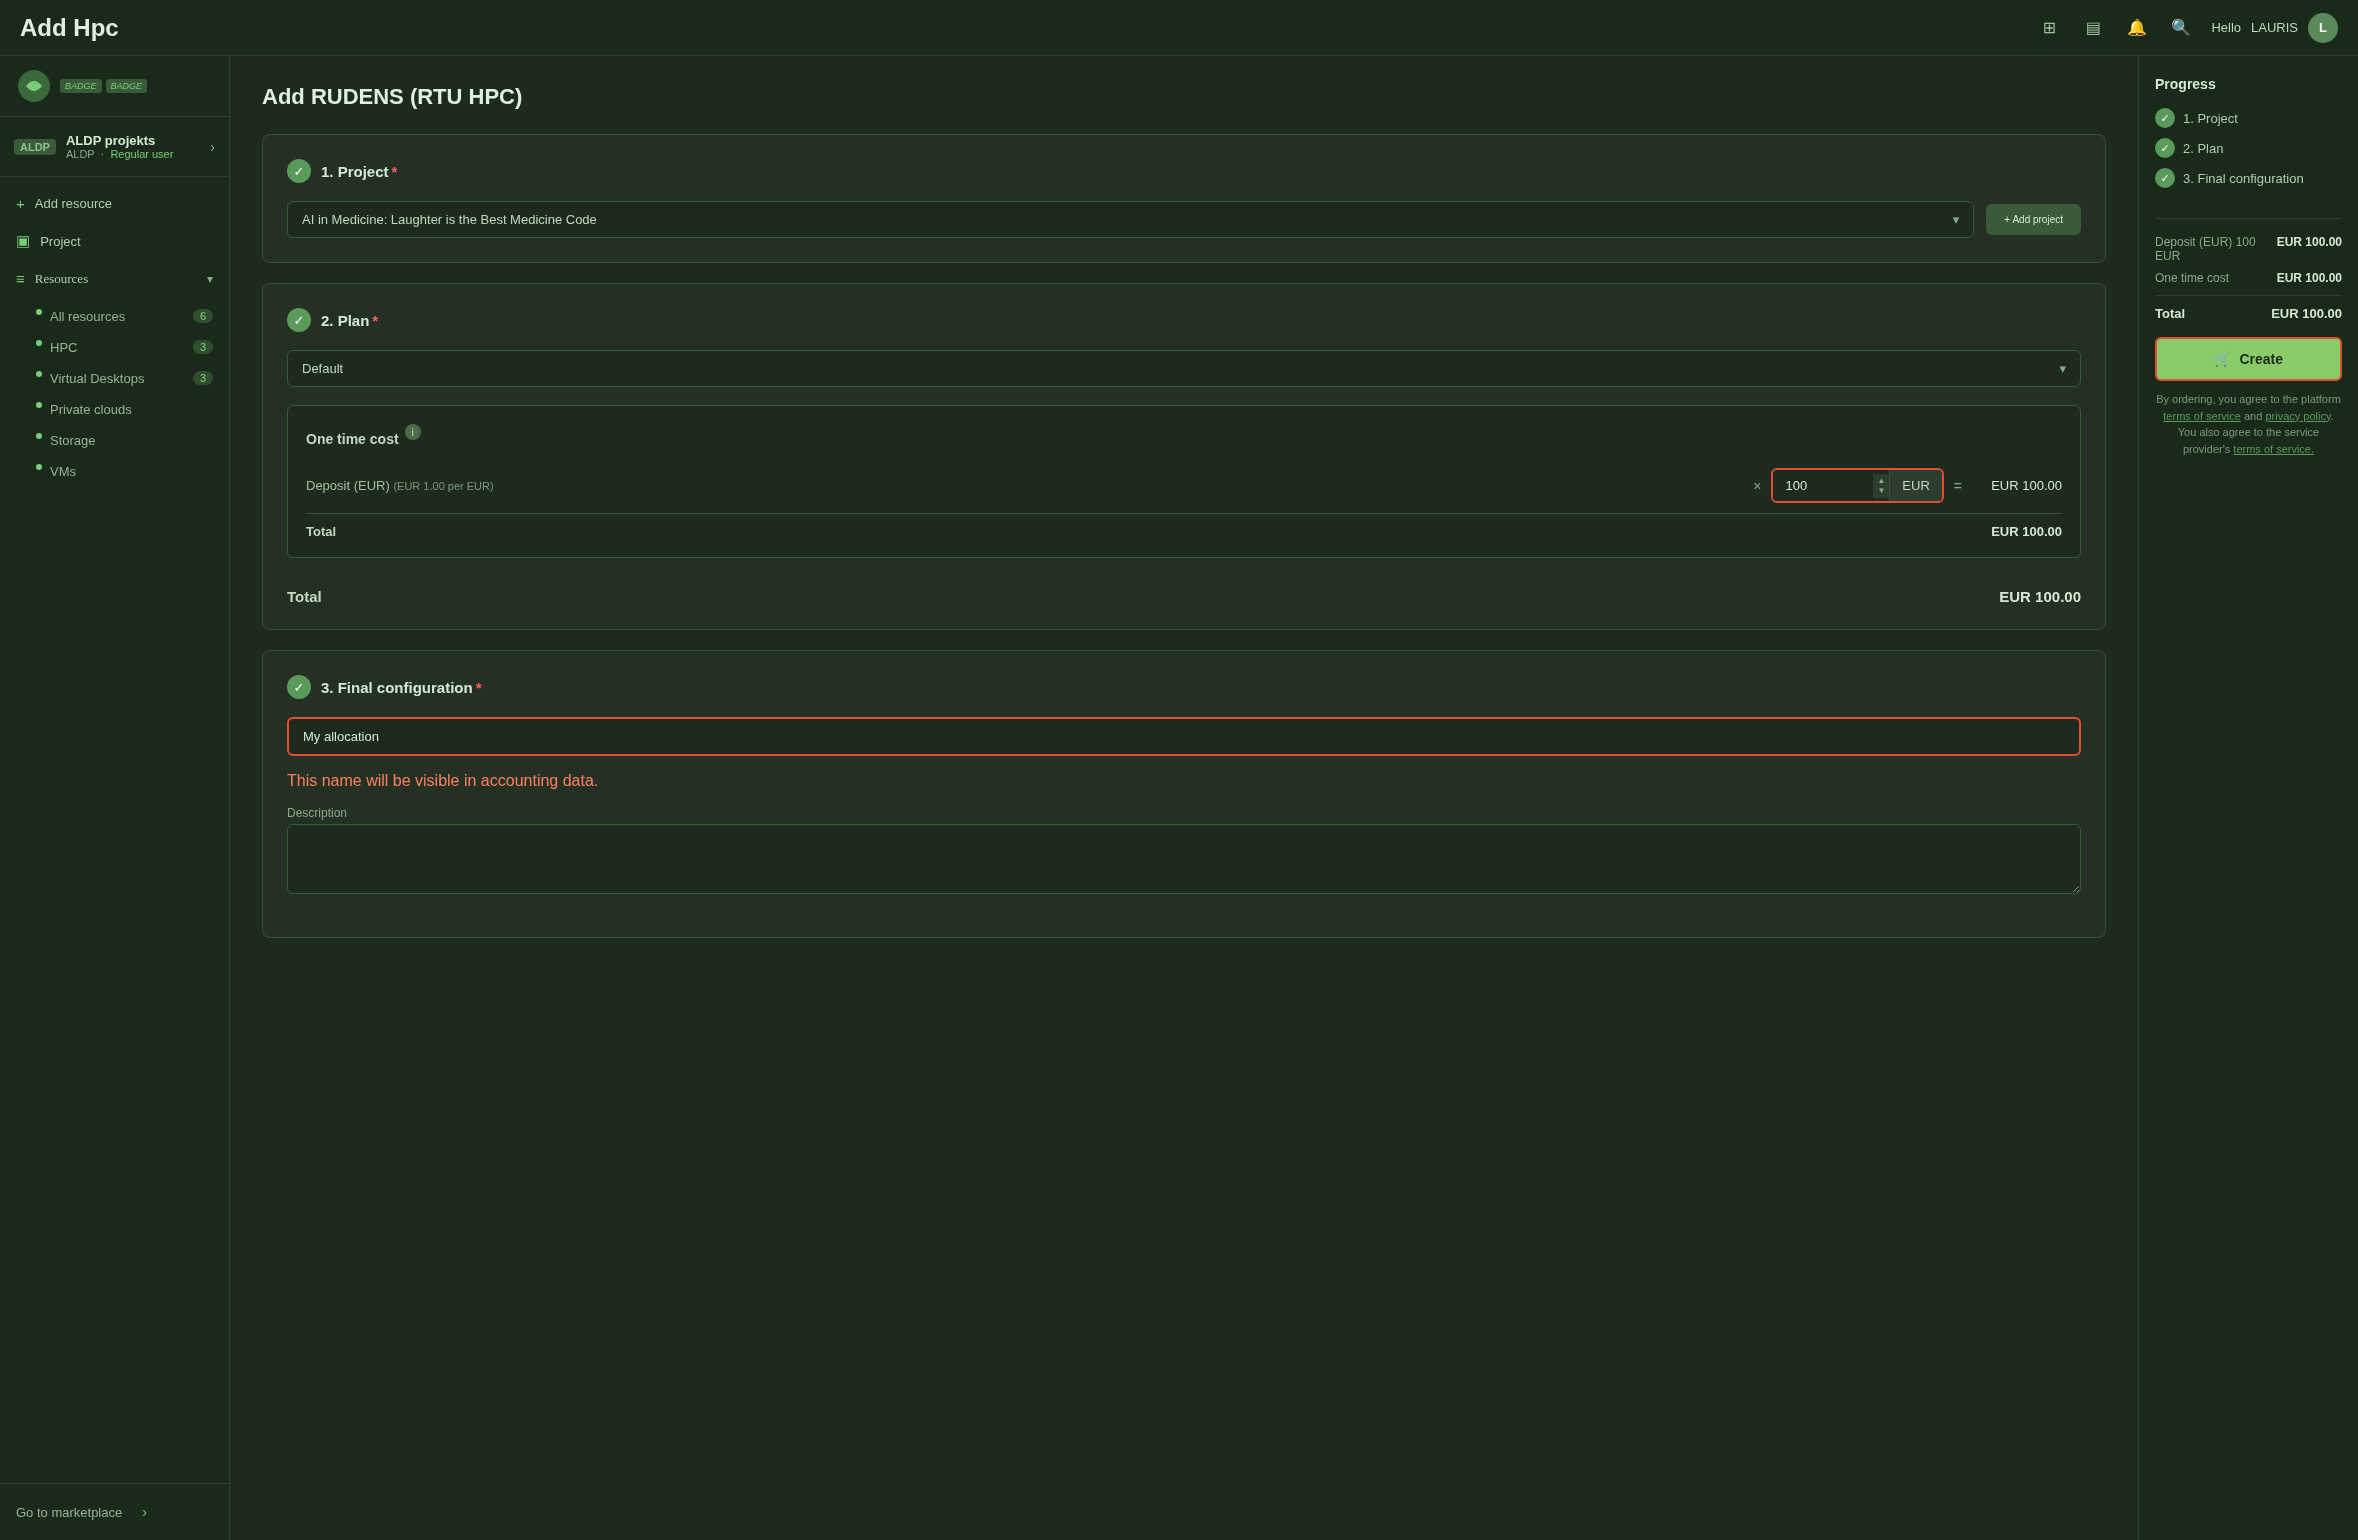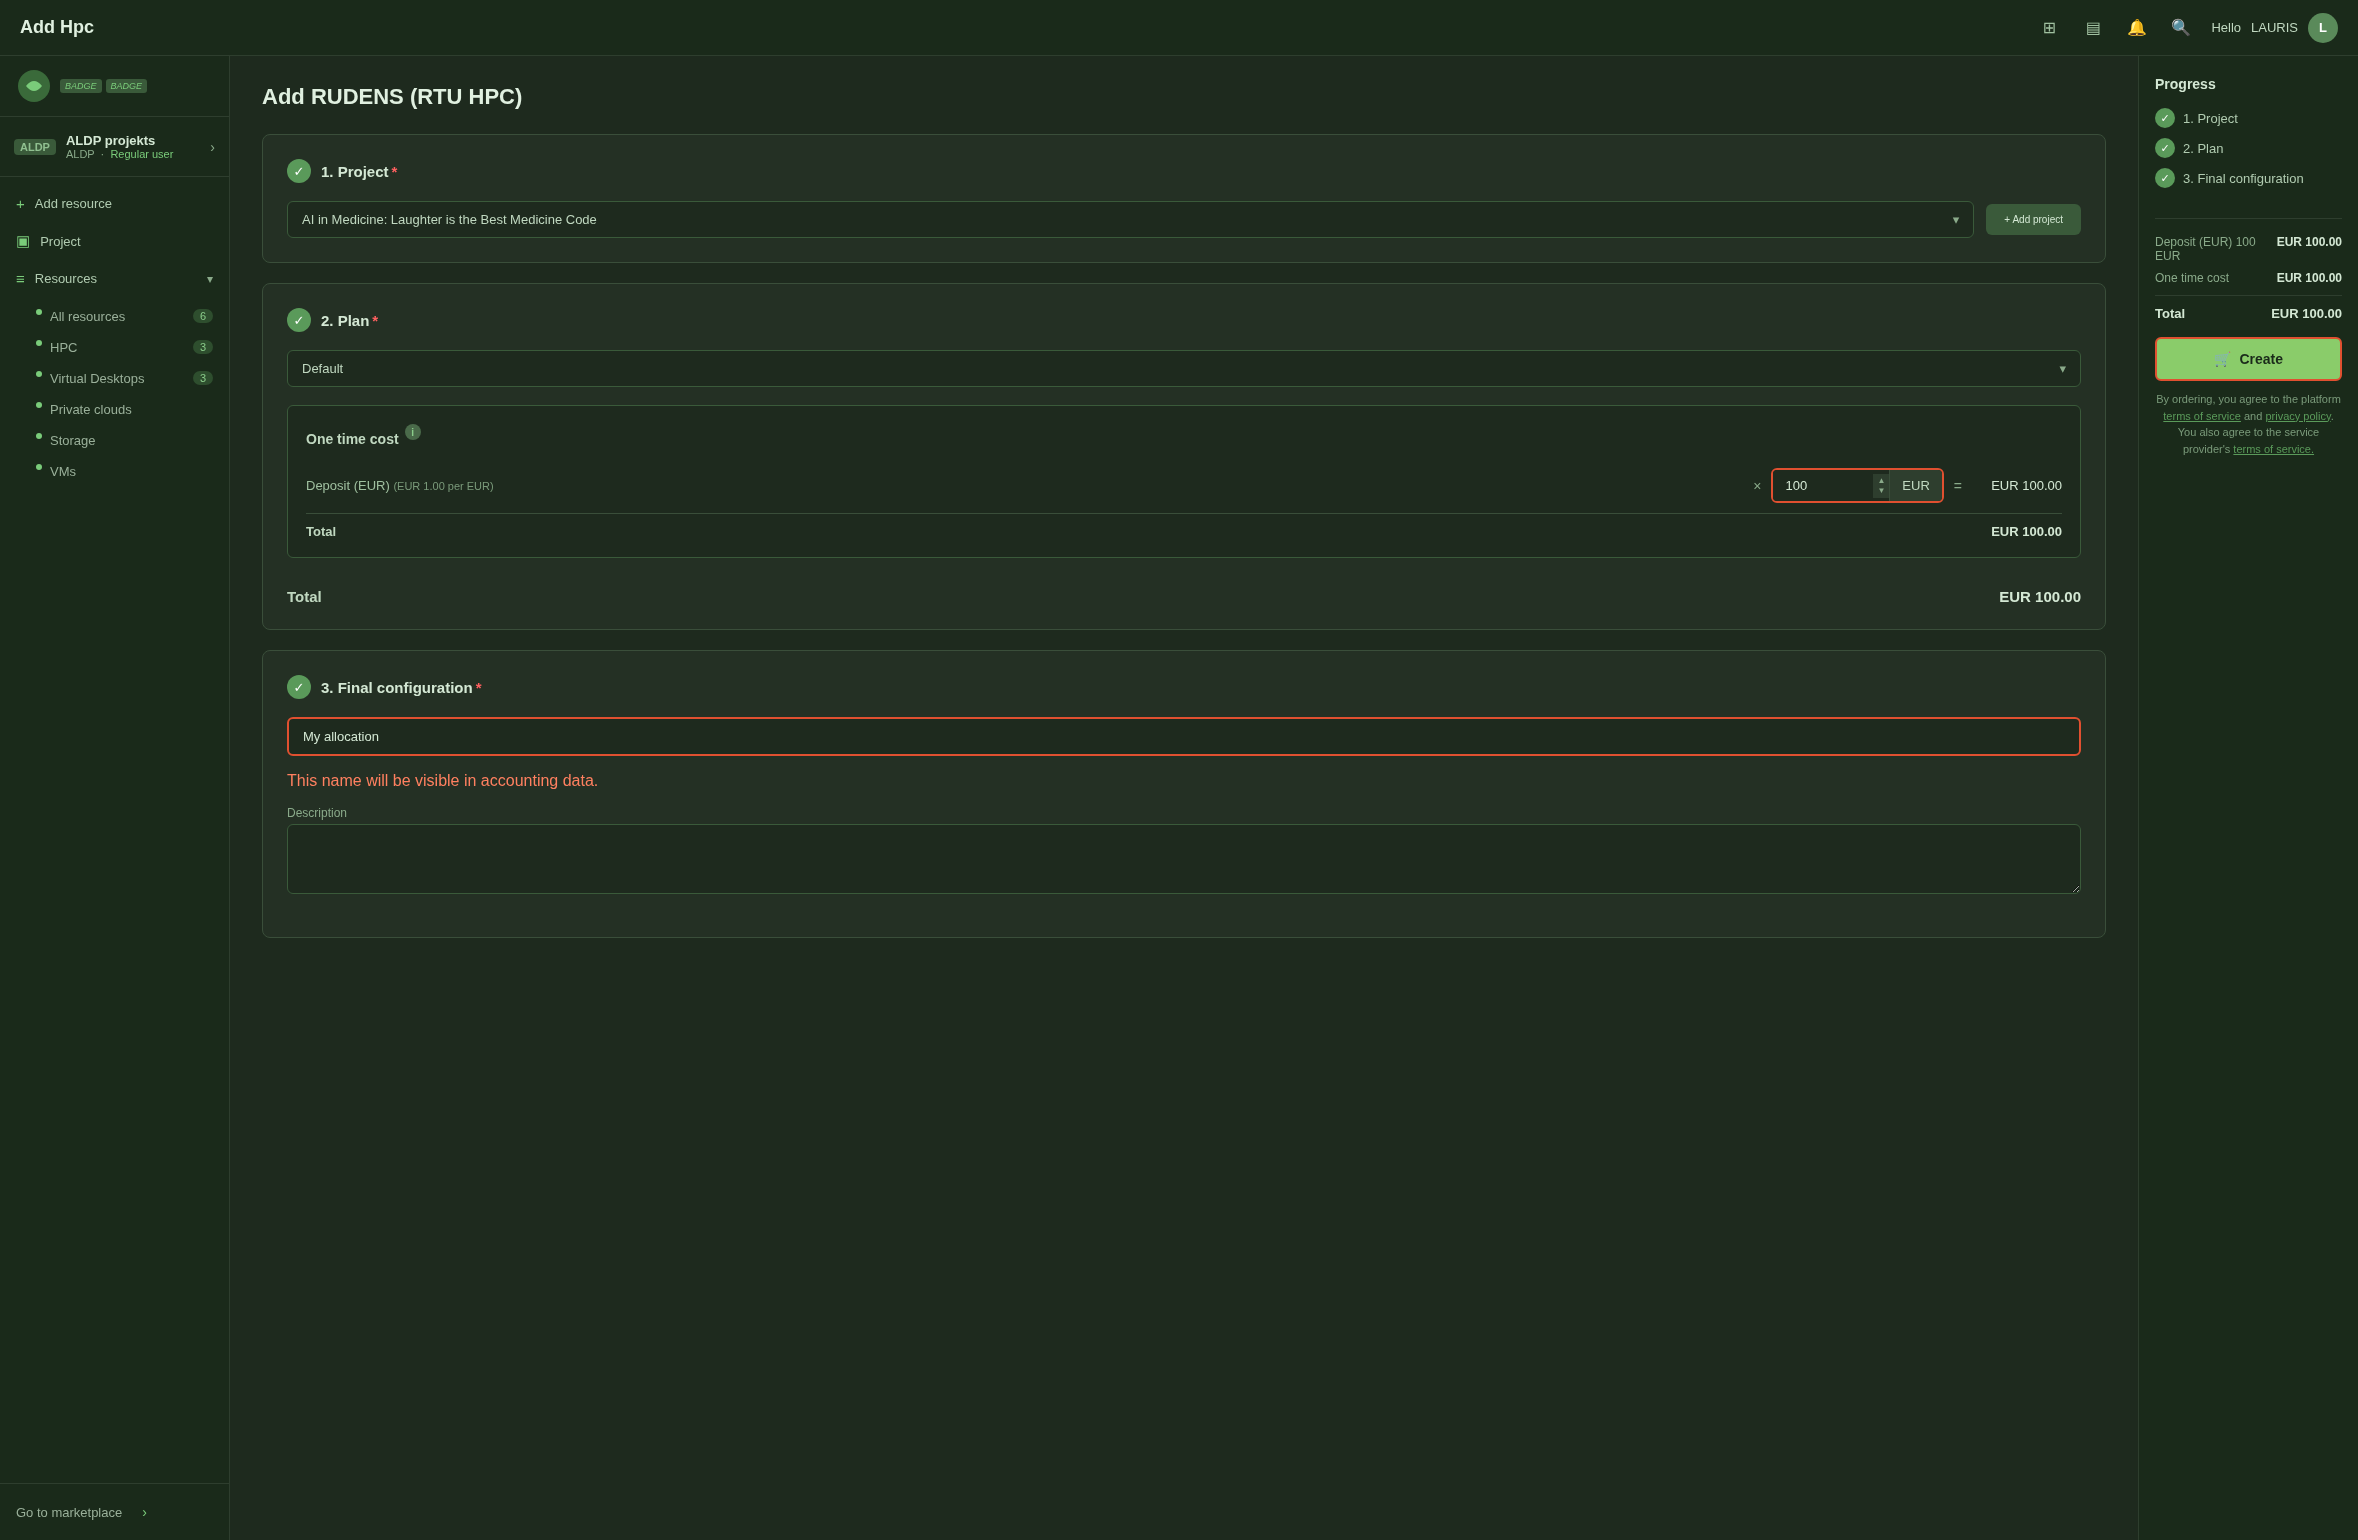--- a/index.html
+++ b/index.html
@@ -1,20 +1,20 @@
 <!DOCTYPE html>
 <html><head>
   <meta charset="utf-8">
   <style>
     * { box-sizing: border-box; margin: 0; padding: 0; }
     body { font-family: -apple-system, BlinkMacSystemFont, 'Segoe UI', sans-serif; background: #1e2a1e; color: #d4e8d4; display: flex; flex-direction: column; height: 100vh; overflow: hidden; font-size: 14px; }
 
     
     .topbar { background: #1a2a1a; display: flex; align-items: center; padding: 0 20px; height: 56px; border-bottom: 1px solid #2e3e2e; flex-shrink: 0; }
-    .topbar-title { color: #e0f0e0; font-size: 18px; font-weight: 600; flex: 1; }
+    .topbar-title { color: #e0f0e0; font-size: 24px; font-weight: 600; flex: 1; }
     .topbar-actions { display: flex; align-items: center; gap: 16px; }
     .topbar-icon { width: 28px; height: 28px; display: flex; align-items: center; justify-content: center; color: #a0c0a0; cursor: pointer; font-size: 16px; }
     .topbar-user { display: flex; align-items: center; gap: 10px; color: #c0d8c0; font-size: 13px; }
     .topbar-avatar { width: 30px; height: 30px; background: #5a8a5a; border-radius: 50%; display: flex; align-items: center; justify-content: center; color: white; font-weight: 600; font-size: 13px; }
 
     
     .layout { display: flex; flex: 1; overflow: hidden; }
 
     
     .sidebar { width: 230px; background: #1a2a1a; display: flex; flex-direction: column; border-right: 1px solid #2e3e2e; flex-shrink: 0; }
@@ -30,21 +30,21 @@
     .sidebar-item { display: flex; align-items: center; padding: 10px 16px; cursor: pointer; color: #b0cbb0; font-size: 13px; gap: 10px; transition: background 0.15s; }
     .sidebar-item .icon { font-size: 15px; color: #7acc7a; }
     .sidebar-item .label { flex: 1; }
     .sidebar-section { padding: 4px 0; }
     .sidebar-sub-item { display: flex; align-items: flex-start; padding: 8px 16px 8px 36px; cursor: pointer; color: #9ab09a; font-size: 13px; gap: 8px; }
     .sidebar-sub-item .dot { width: 6px; height: 6px; background: #7acc7a; border-radius: 50%; }
     .sidebar-sub-item .label { flex: 1; }
     .sidebar-sub-item .count { background: #2e4e2e; color: #8acc8a; border-radius: 10px; padding: 1px 7px; font-size: 11px; }
     .sidebar-resources-header { display: flex; align-items: center; padding: 10px 16px; cursor: pointer; color: #b0cbb0; font-size: 13px; gap: 10px; }
     .sidebar-resources-header .icon { font-size: 15px; color: #7acc7a; }
-    .sidebar-resources-header .label { flex: 1; }
+    .sidebar-resources-header .label { flex: 1; font-family: Liberation Serif, serif; }
     .sidebar-resources-header .chevron { color: #8aaa8a; font-size: 12px; }
 
     .sidebar-footer { padding: 14px 16px; border-top: 1px solid #2e3e2e; }
     .sidebar-footer-item { display: flex; align-items: center; gap: 20px; color: #9ab09a; font-size: 13px; cursor: pointer; padding: 6px 0; }
     .sidebar-footer-item .arrow { color: #7acc7a; font-size: 14px; }
 
     
     .main { flex: 1; overflow-y: auto; background: #1e2a1e; padding: 28px 32px; }
     .page-title { font-size: 22px; font-weight: 600; color: #e0f0e0; margin-bottom: 24px; }
 

